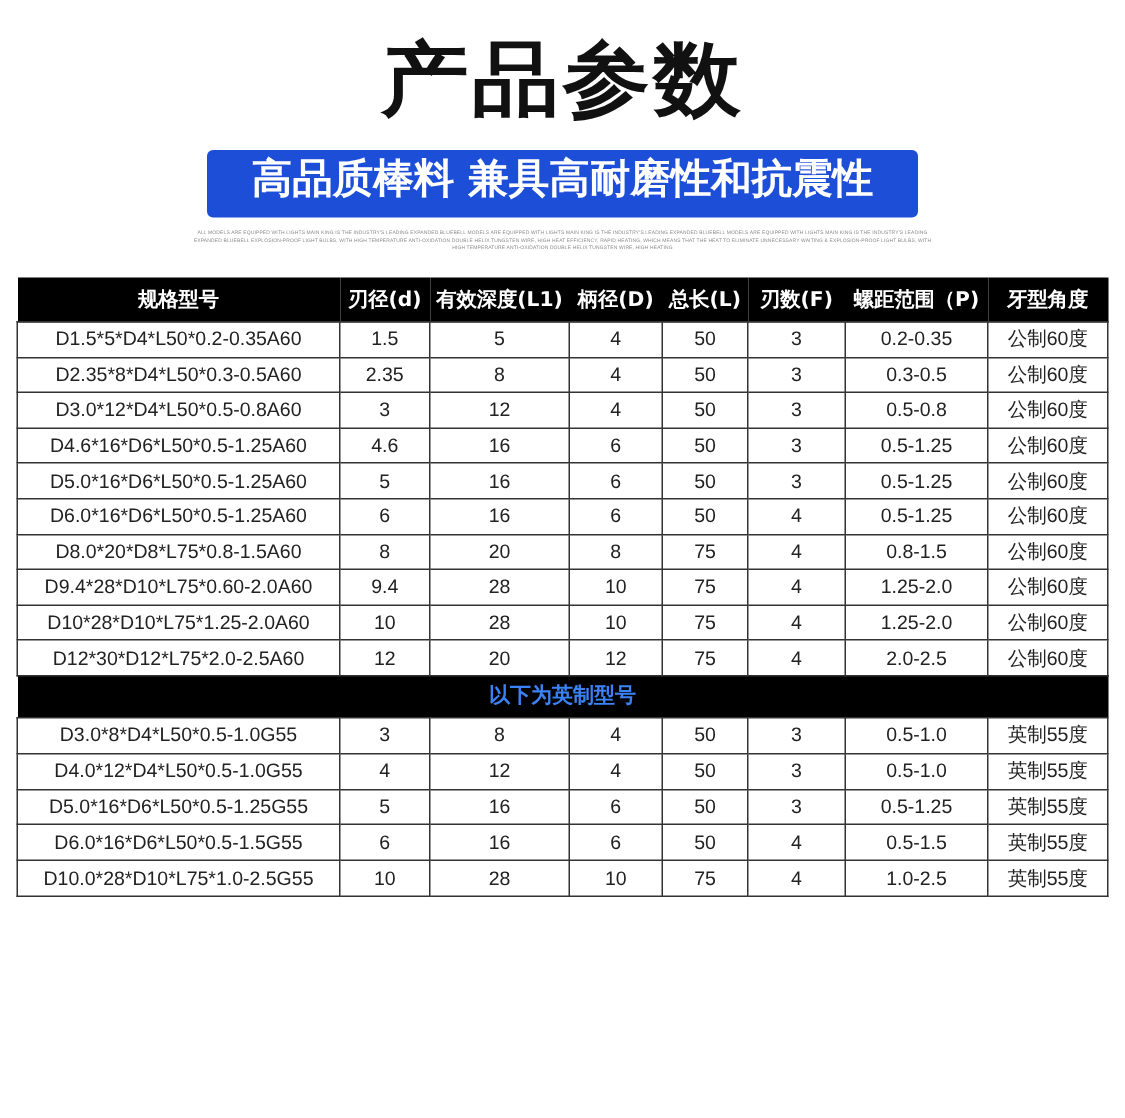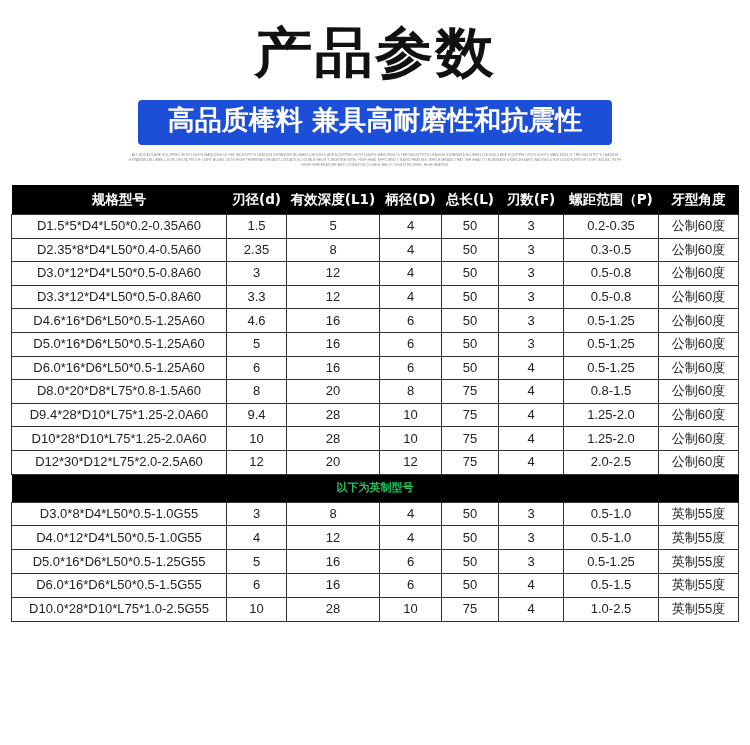--- a/index.html
+++ b/index.html
@@ -45,22 +45,22 @@
       text-align: center;
       font-family: "DejaVu Sans", sans-serif;
     }
     table.spec td {
       border: 1px solid #333;
       height: 22.6px; padding: 0; text-align: center;
       line-height: 22px;
     }
     table.spec tr.imp td { height: 22.8px; }
     table.spec td.section {
-      background: #000; color: #22c55e; font-weight: bold;
-      height: 27px; border: none; font-size: 11px;
+      background: #000; color: #3b82f6; font-weight: bold;
+      height: 27px; border: none; font-size: 14px;
       font-family: "DejaVu Sans", sans-serif;
     }
     col.c0 { width: 215px; }
     col.c1 { width: 60px; }
     col.c2 { width: 93px; }
     col.c3 { width: 62px; }
     col.c4 { width: 57px; }
     col.c5 { width: 65px; }
     col.c6 { width: 95px; }
     col.c7 { width: 80px; }
@@ -100,42 +100,32 @@
         <td>D1.5*5*D4*L50*0.2-0.35A60</td>
         <td>1.5</td>
         <td>5</td>
         <td>4</td>
         <td>50</td>
         <td>3</td>
         <td>0.2-0.35</td>
         <td>公制60度</td>
       </tr>
       <tr>
-        <td>D2.35*8*D4*L50*0.4-0.5A60</td>
+        <td>D2.35*8*D4*L50*0.3-0.5A60</td>
         <td>2.35</td>
         <td>8</td>
         <td>4</td>
         <td>50</td>
         <td>3</td>
         <td>0.3-0.5</td>
         <td>公制60度</td>
       </tr>
       <tr>
         <td>D3.0*12*D4*L50*0.5-0.8A60</td>
         <td>3</td>
-        <td>12</td>
-        <td>4</td>
-        <td>50</td>
-        <td>3</td>
-        <td>0.5-0.8</td>
-        <td>公制60度</td>
-      </tr>
-      <tr>
-        <td>D3.3*12*D4*L50*0.5-0.8A60</td>
-        <td>3.3</td>
         <td>12</td>
         <td>4</td>
         <td>50</td>
         <td>3</td>
         <td>0.5-0.8</td>
         <td>公制60度</td>
       </tr>
       <tr>
         <td>D4.6*16*D6*L50*0.5-1.25A60</td>
         <td>4.6</td>
@@ -170,21 +160,21 @@
         <td>D8.0*20*D8*L75*0.8-1.5A60</td>
         <td>8</td>
         <td>20</td>
         <td>8</td>
         <td>75</td>
         <td>4</td>
         <td>0.8-1.5</td>
         <td>公制60度</td>
       </tr>
       <tr>
-        <td>D9.4*28*D10*L75*1.25-2.0A60</td>
+        <td>D9.4*28*D10*L75*0.60-2.0A60</td>
         <td>9.4</td>
         <td>28</td>
         <td>10</td>
         <td>75</td>
         <td>4</td>
         <td>1.25-2.0</td>
         <td>公制60度</td>
       </tr>
       <tr>
         <td>D10*28*D10*L75*1.25-2.0A60</td>

